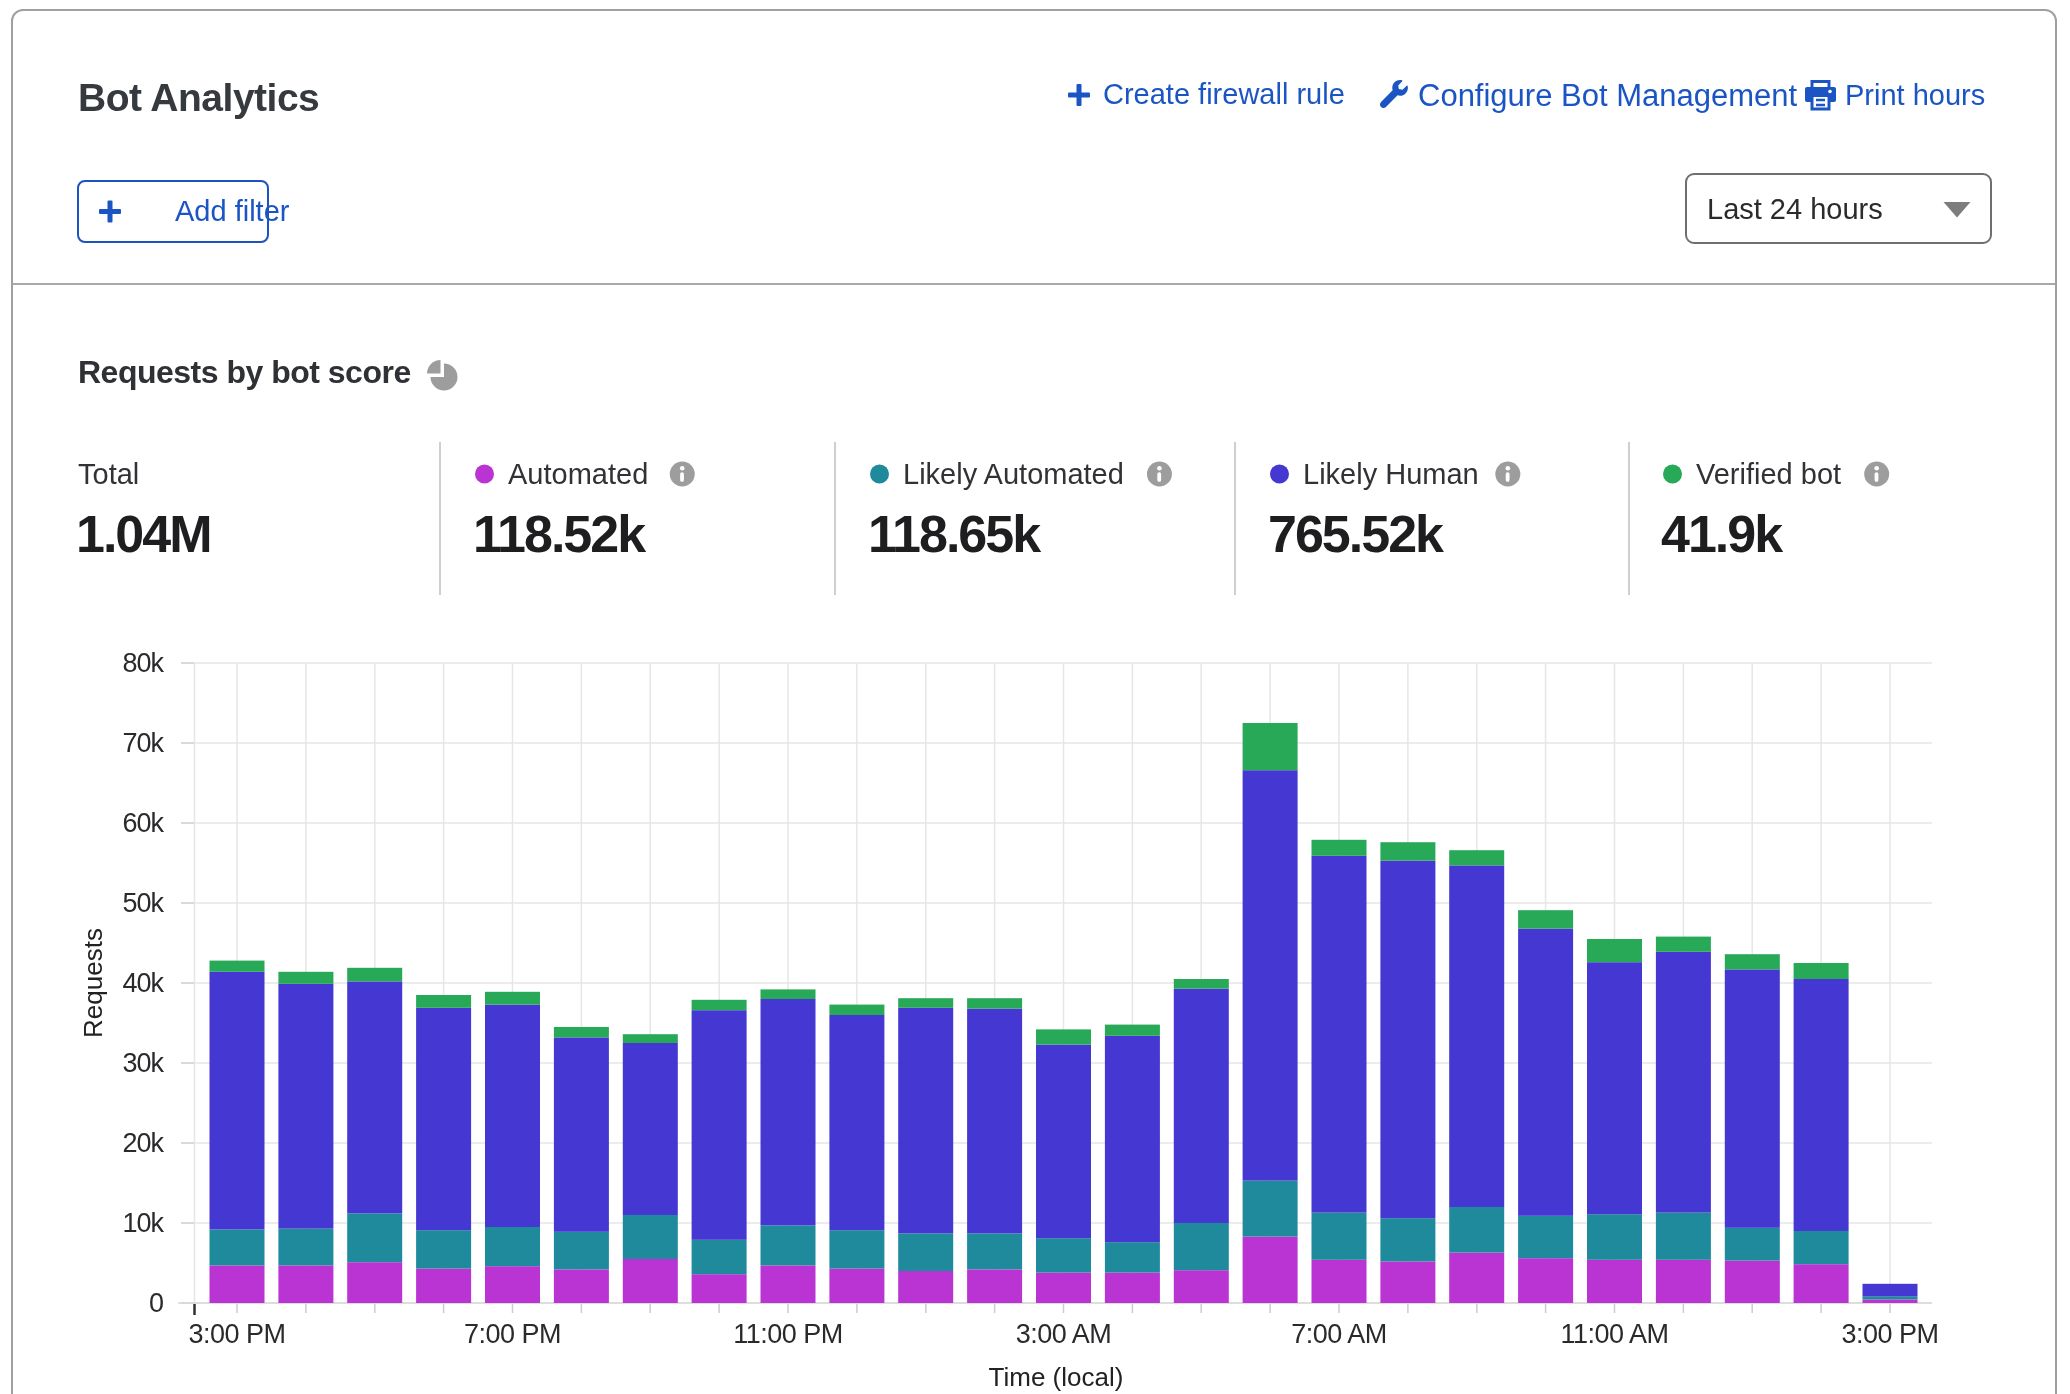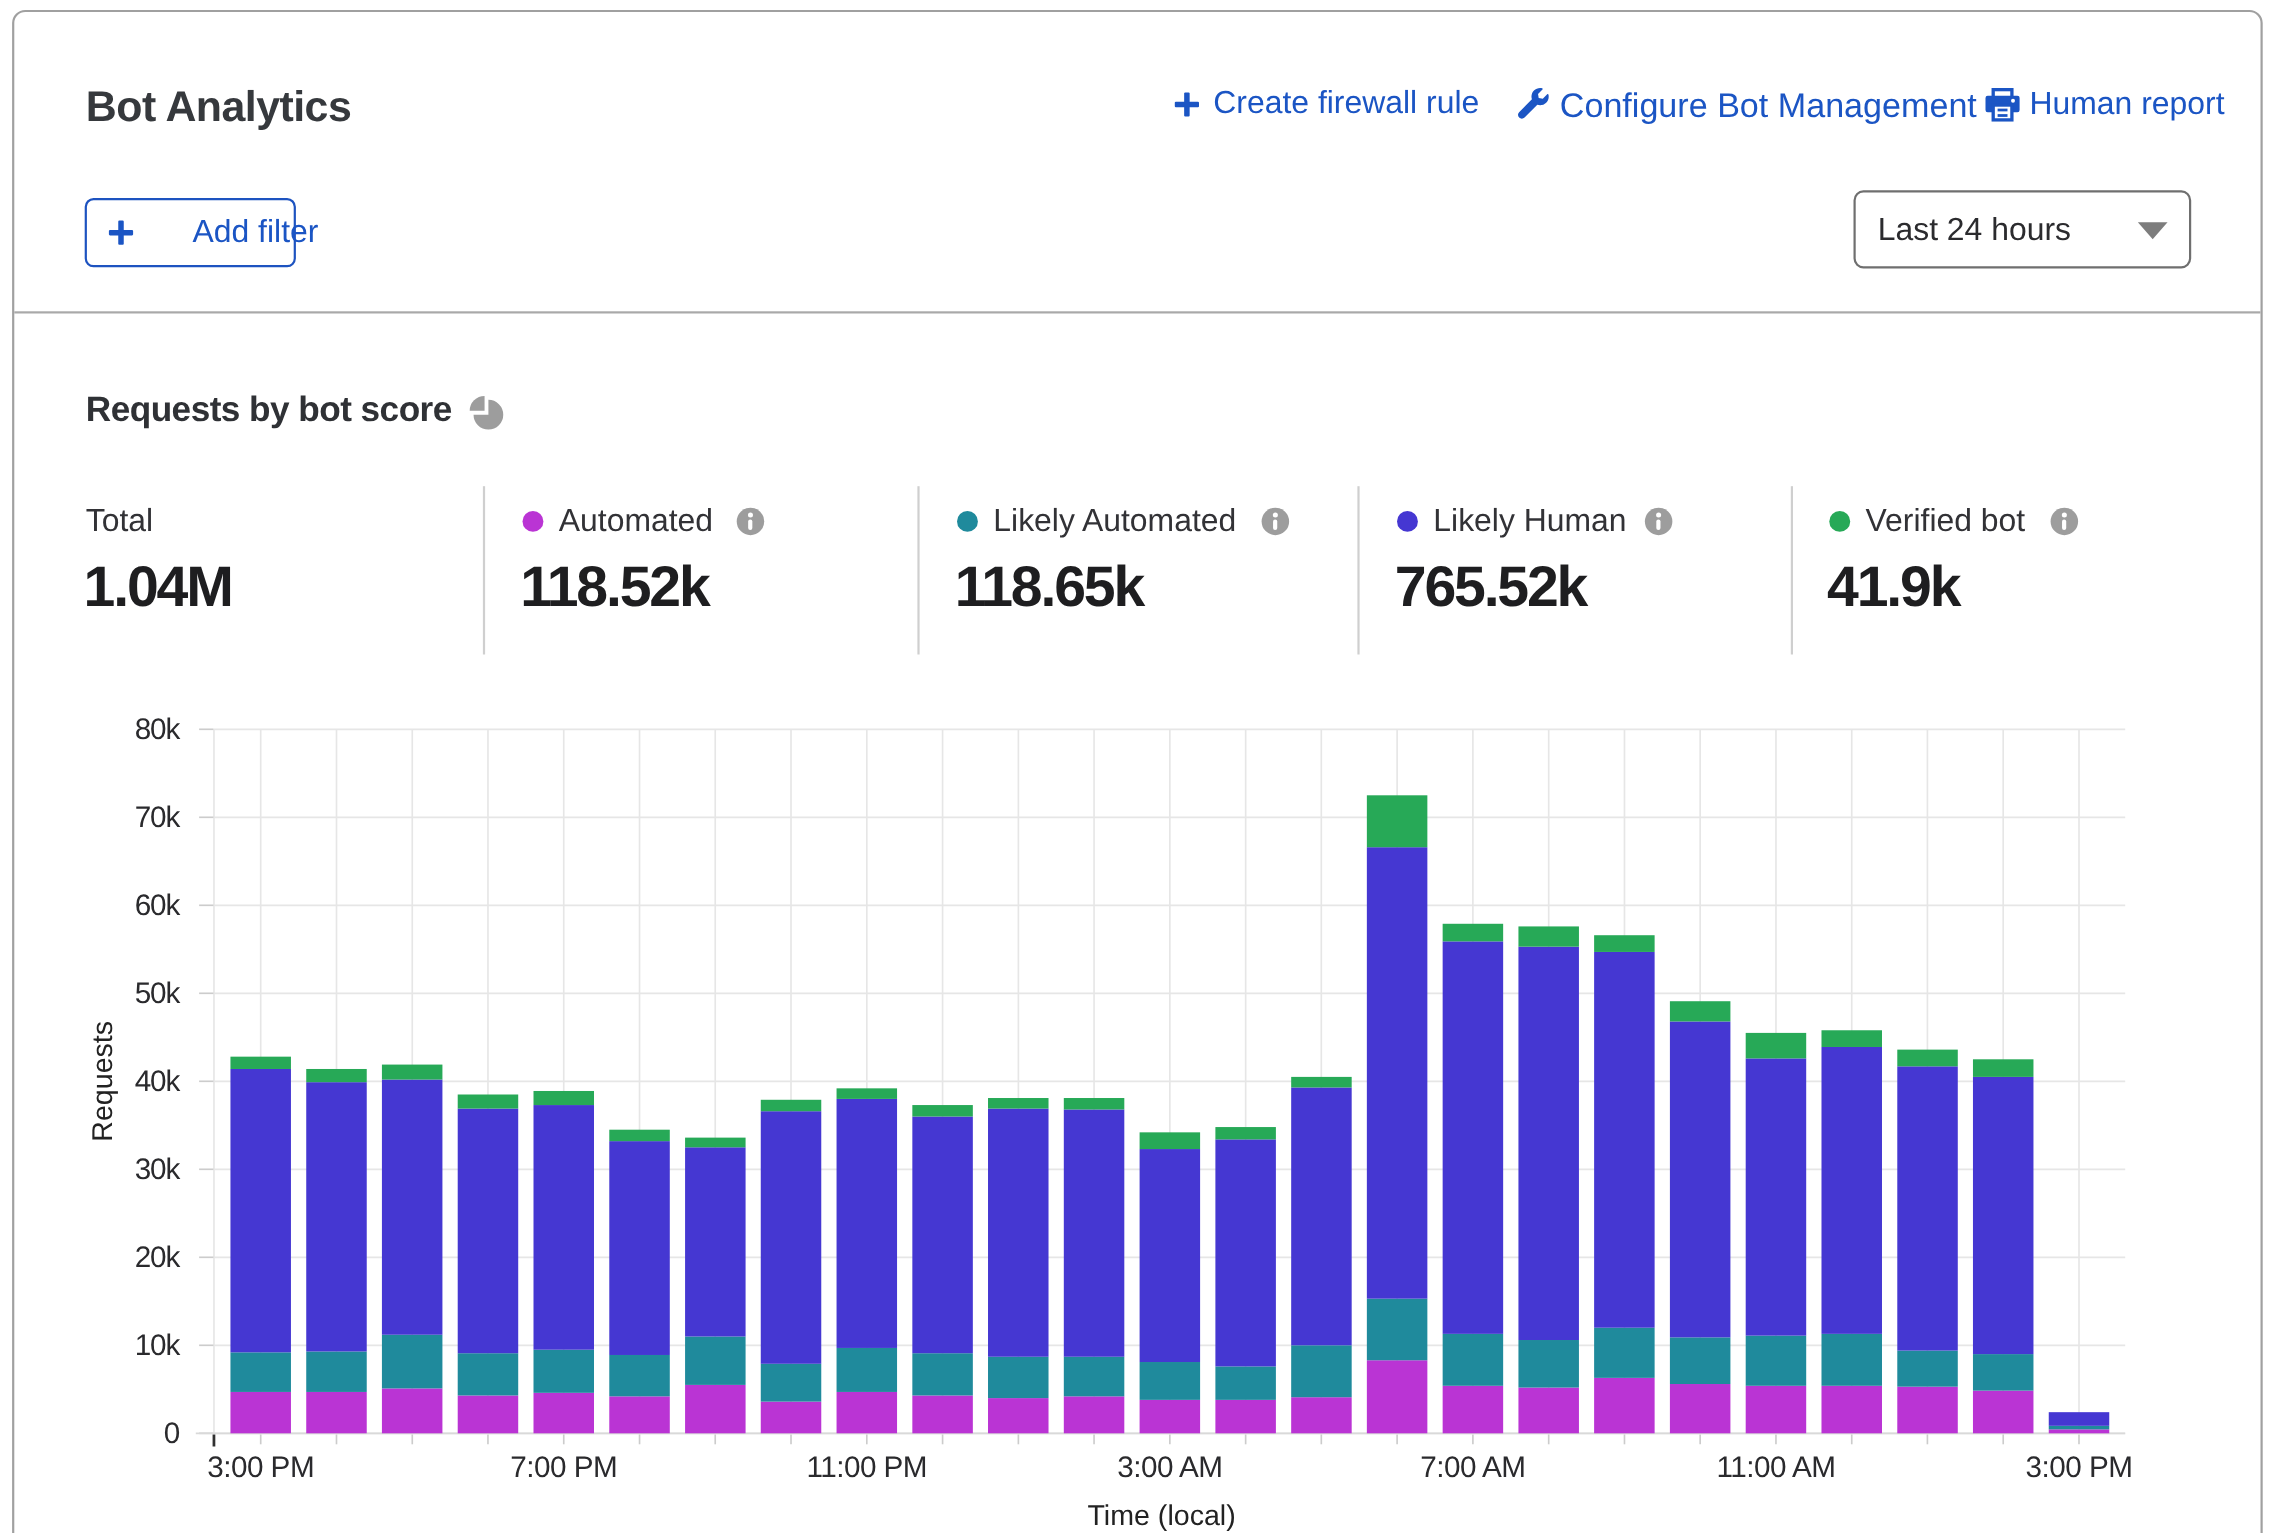--- a/index.html
+++ b/index.html
@@ -6,21 +6,21 @@
 .abs{position:absolute;}
 </style></head>
 <body>
 <div class="abs" style="left:11px;top:9px;width:2046px;height:1460px;border:2px solid #a0a0a0;border-radius:12px;"></div>
 <div class="abs" style="left:13px;top:283px;width:2042px;height:2px;background:#a9a9a9;"></div>
 
 <div class="abs" style="left:78px;top:78px;font-size:39px;font-weight:bold;letter-spacing:-0.5px;color:#36393d;line-height:39px;text-align:center;">Bot Analytics</div>
 
 <div class="abs" style="left:1103px;top:80px;font-size:29px;color:#1b55c4;line-height:29px;">Create firewall rule</div>
 <div class="abs" style="left:1418px;top:81px;font-size:31px;color:#1b55c4;line-height:29px;">Configure Bot Management</div>
-<div class="abs" style="left:1845px;top:81px;font-size:29px;color:#1b55c4;line-height:29px;">Human report</div>
+<div class="abs" style="left:1845px;top:81px;font-size:29px;color:#1b55c4;line-height:29px;">Print hours</div>
 
 <div class="abs" style="left:77px;top:180px;width:192px;height:63px;border:2px solid #1d53c0;border-radius:8px;"></div>
 <div class="abs" style="left:135px;top:197px;font-size:29px;color:#1b55c4;line-height:29px;margin-left:40px;">Add filter</div>
 
 <div class="abs" style="left:1685px;top:173px;width:307px;height:71px;border:2px solid #6f6f6f;border-radius:9px;"></div>
 <div class="abs" style="left:1707px;top:195px;font-size:29px;color:#2b2b2e;line-height:29px;">Last 24 hours</div>
 
 <svg class="abs" style="left:0;top:0;" width="2070" height="1394" viewBox="0 0 2070 1394">
 
 <g fill="#1b55c4">

